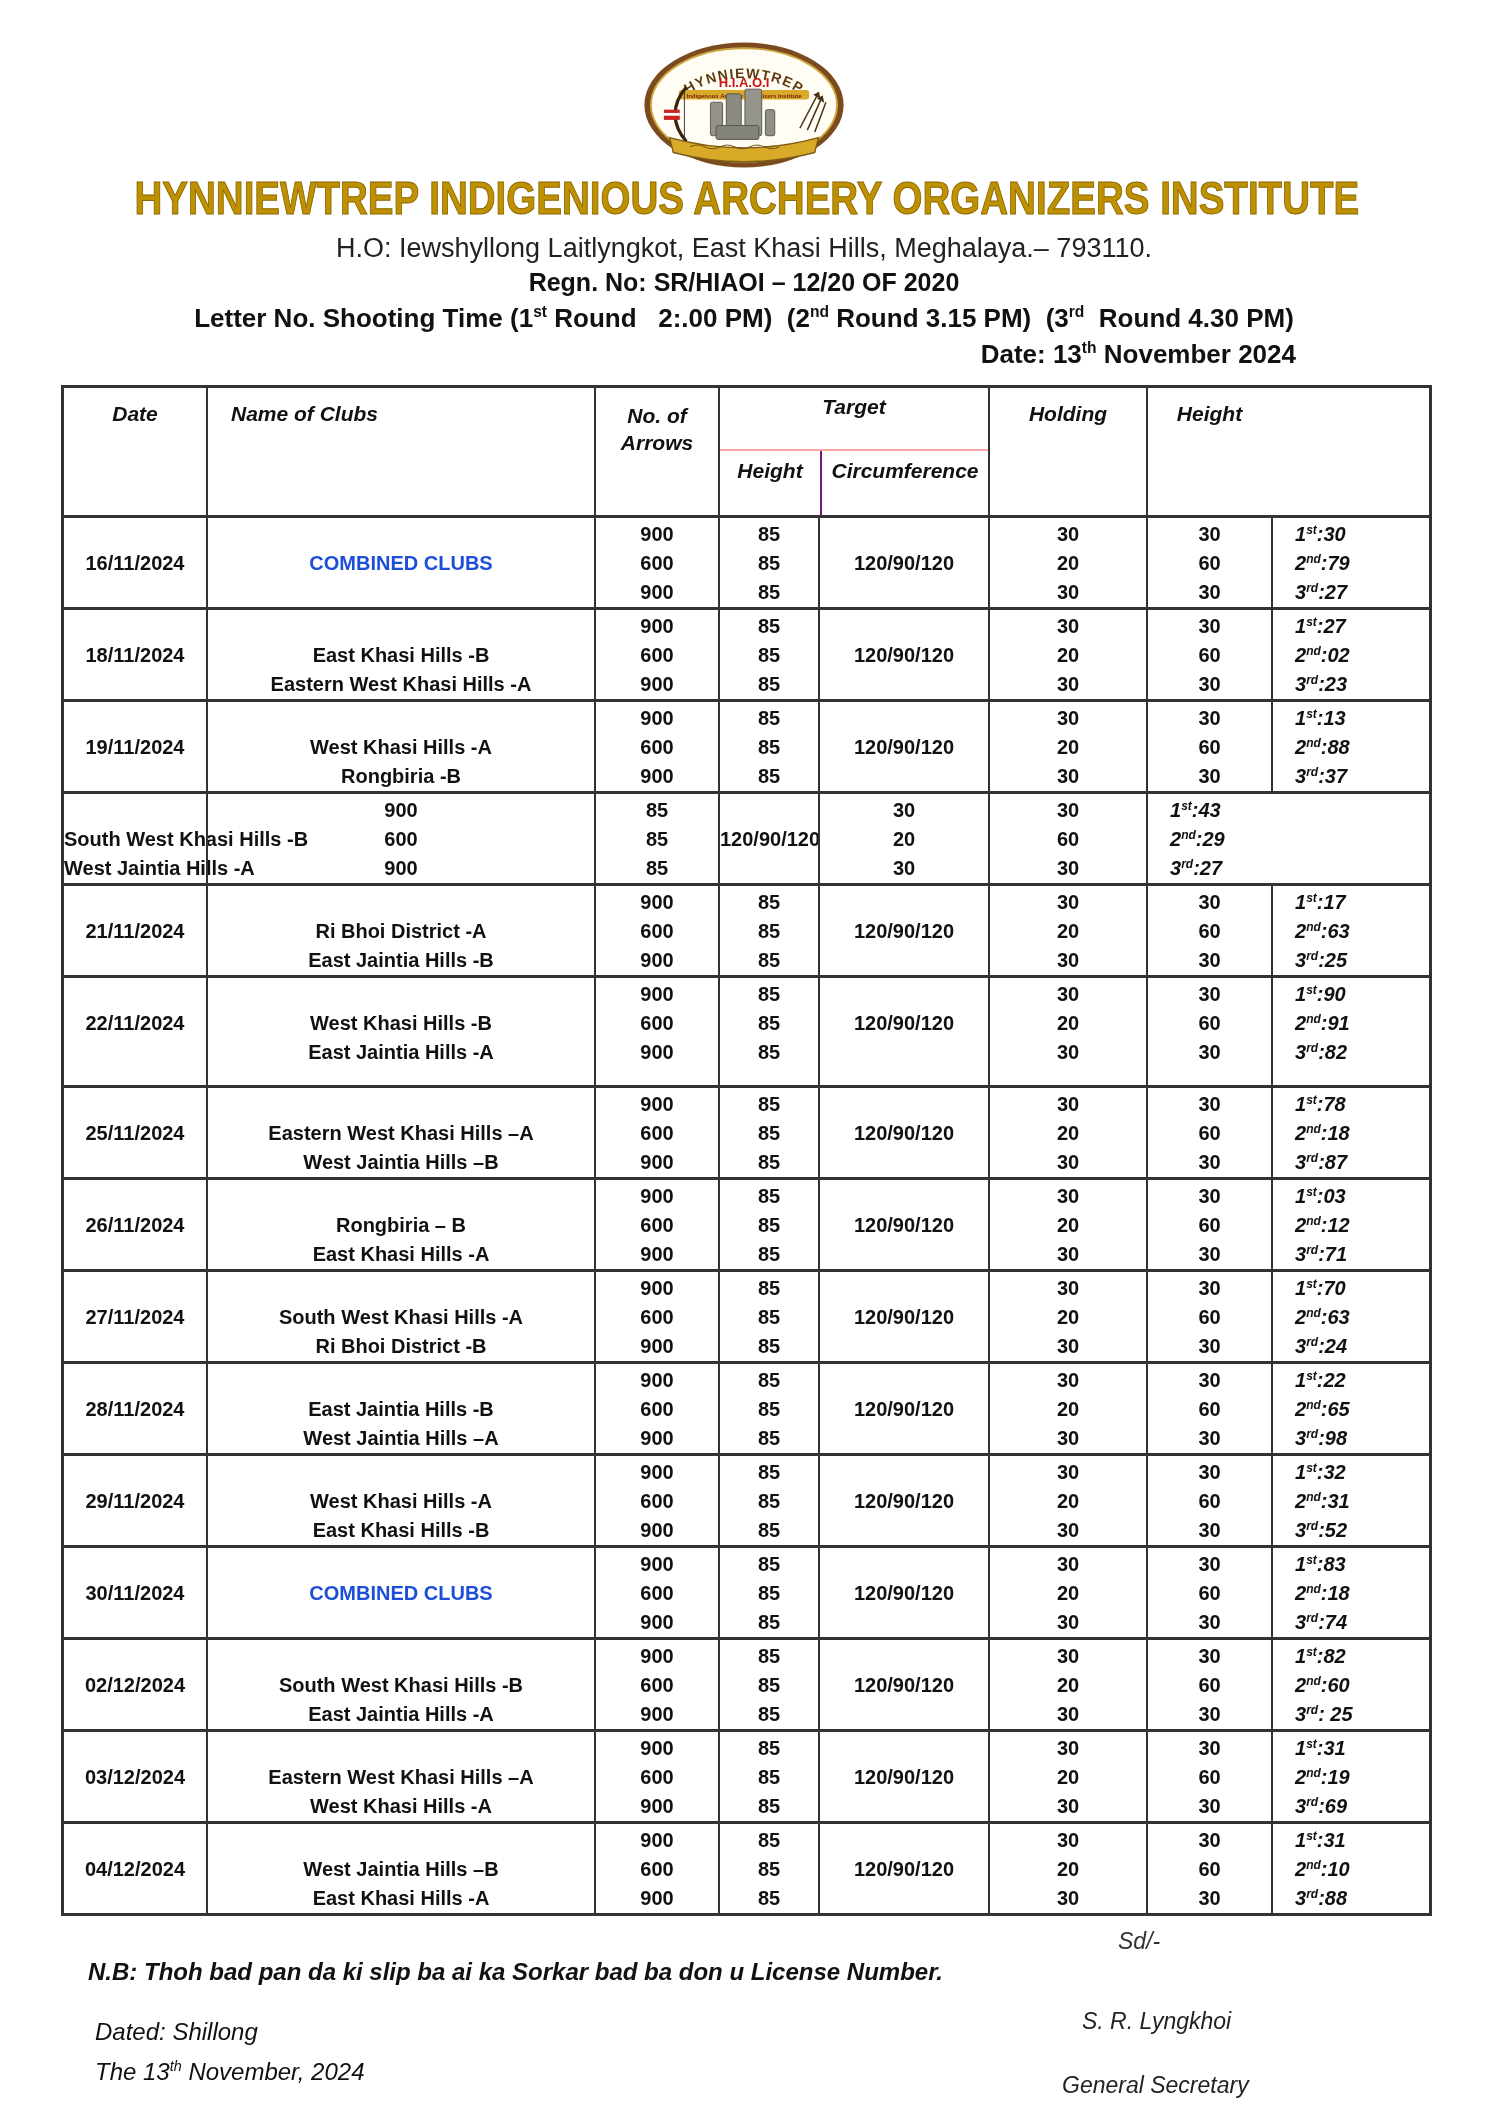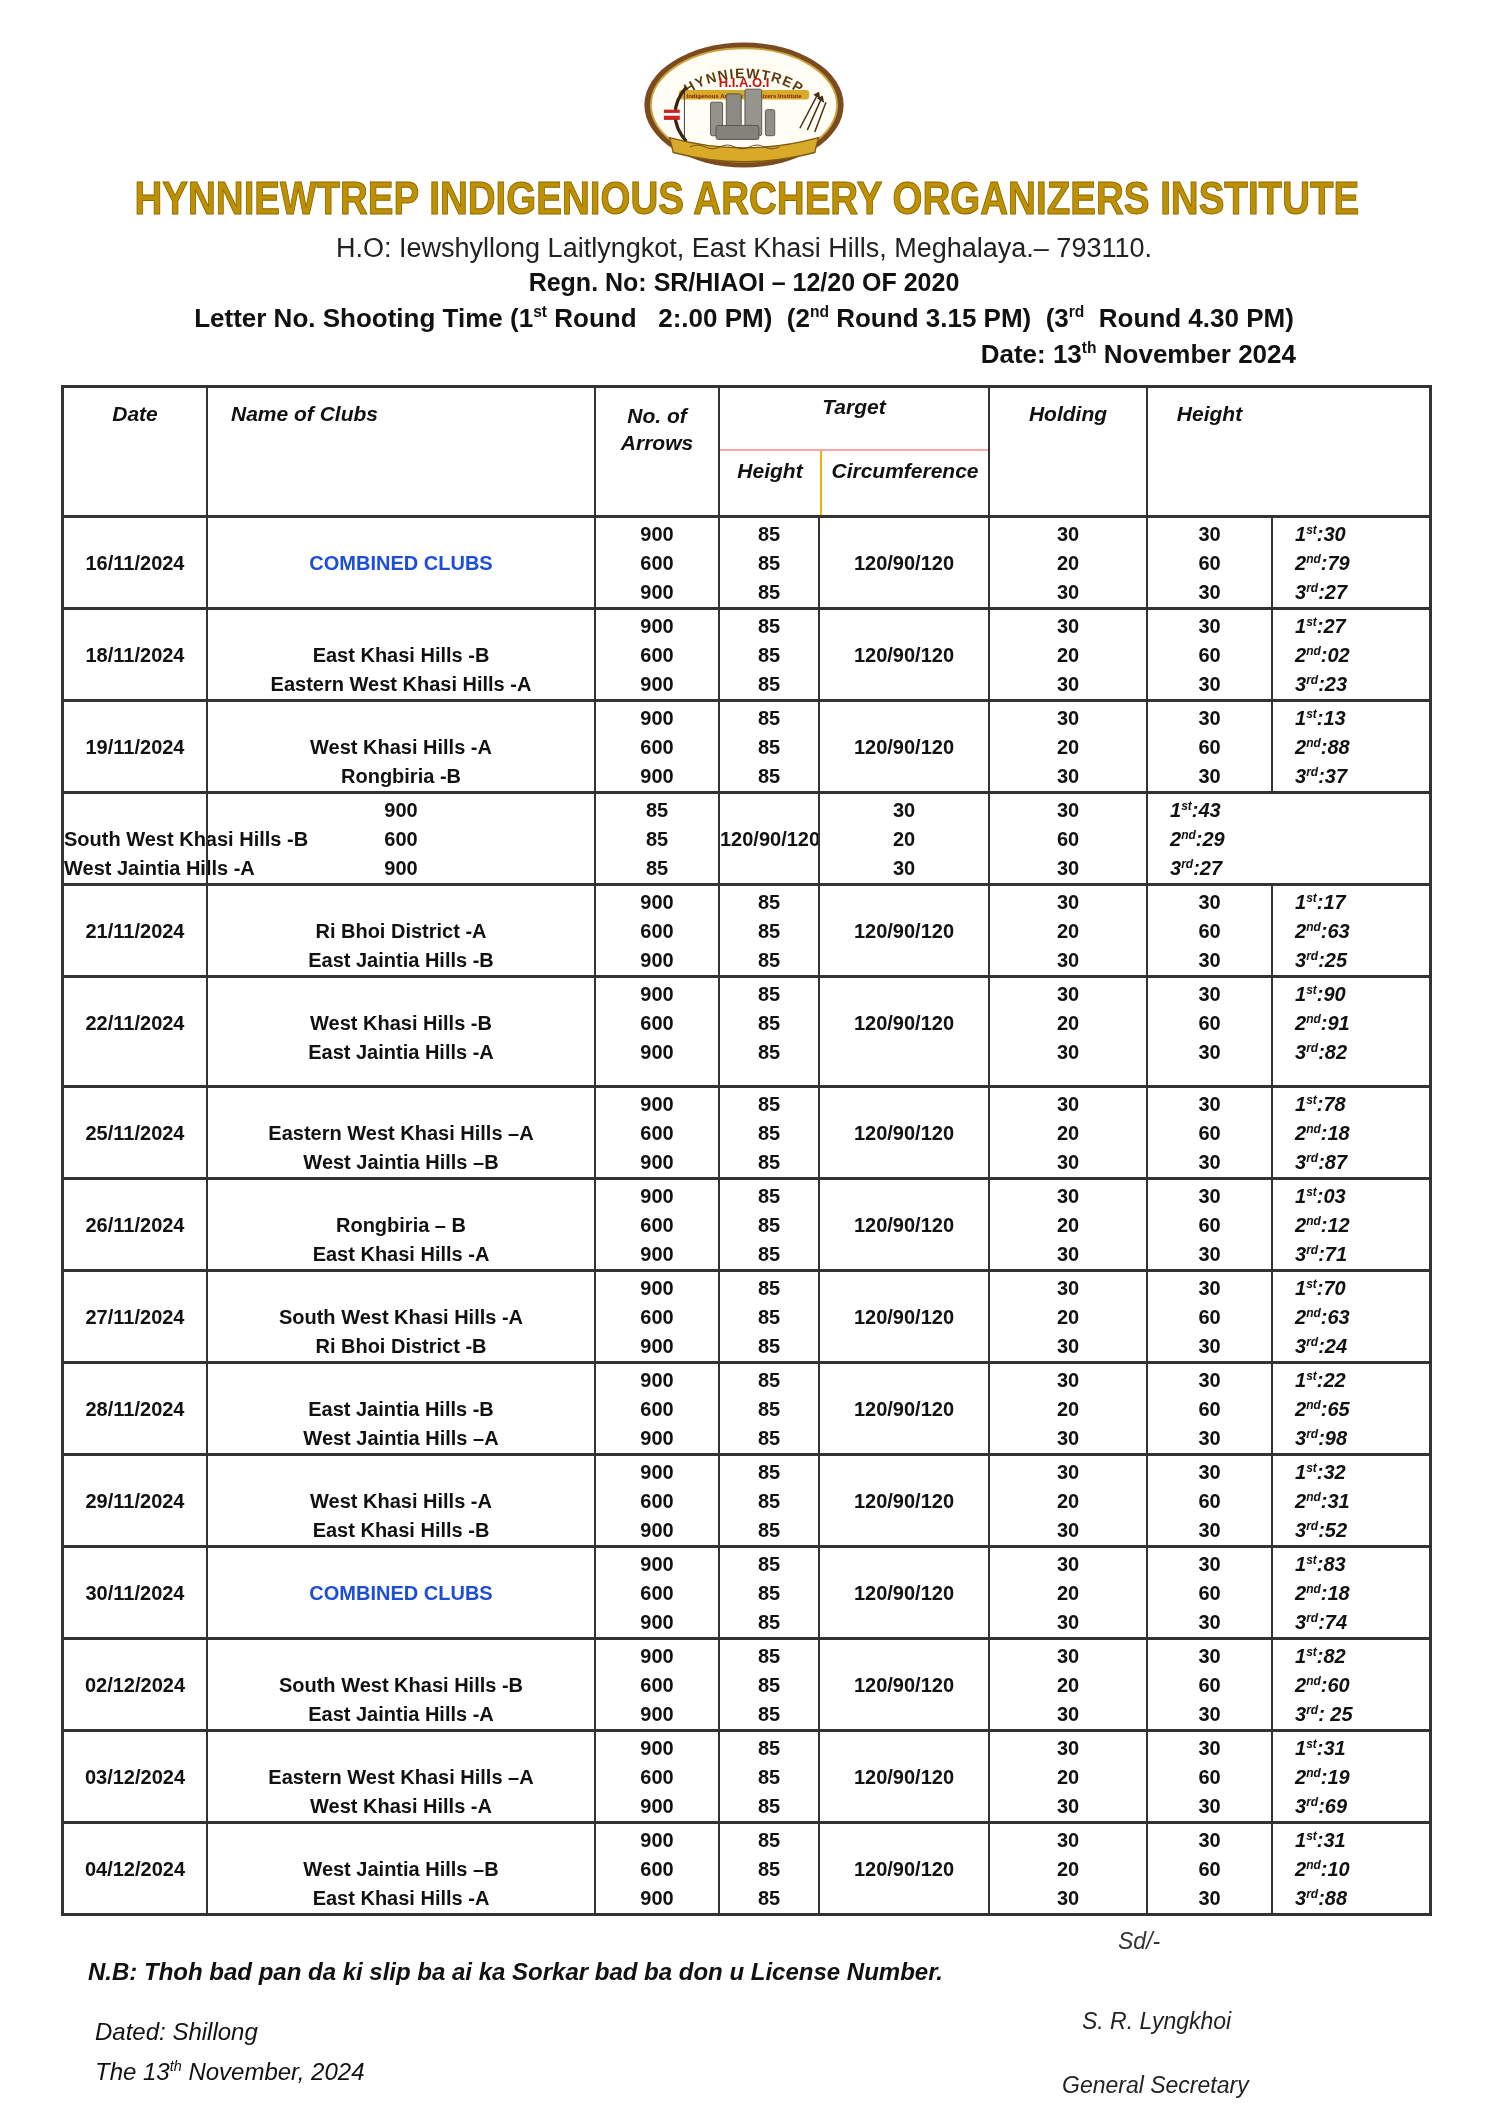--- a/index.html
+++ b/index.html
@@ -23,21 +23,21 @@
   .thead{display:grid;grid-template-columns:142px 388px 124px 270px 158px 125px 159px;height:127px;}
   .th{border-left:2px solid #333;font-style:italic;font-weight:700;font-size:21px;text-align:center;
       padding-top:14px;box-sizing:border-box;}
   .th:first-child{border-left:none;}
   .th-clubs{text-align:left;padding-left:23px;}
   .th-arrows{padding-left:14px;padding-right:14px;line-height:27px;}
   .th-target{padding:0;display:flex;flex-direction:column;}
   .t-top{height:63px;border-bottom:2px solid #fca5a5;box-sizing:border-box;padding-top:7px;}
   .t-sub{flex:1;display:flex;}
   .t-sub .sh{width:100px;padding-top:8px;box-sizing:border-box;}
-  .t-sub .sc{flex:1;border-left:2px solid #eab308;padding-top:8px;box-sizing:border-box;}
+  .t-sub .sc{flex:1;border-left:2px solid #701a75;padding-top:8px;box-sizing:border-box;}
 
   .trow{display:grid;grid-template-columns:142px 388px 124px 100px 170px 158px 125px 159px;
         min-height:91px;border-top:3px solid #333;box-sizing:border-box;}
   .trow.tall{min-height:110px;}
   .cell{border-left:2px solid #333;box-sizing:border-box;padding-top:2px;}
   .cell:first-child{border-left:none;}
   .ln{height:29px;line-height:29px;font-weight:700;font-size:20px;text-align:center;white-space:pre;}
   .c-res .ln{text-align:left;padding-left:22px;font-style:italic;}
   .rsup{font-size:12px;position:relative;top:-7px;font-style:italic;}
   .red{color:#1d4ed8;}

